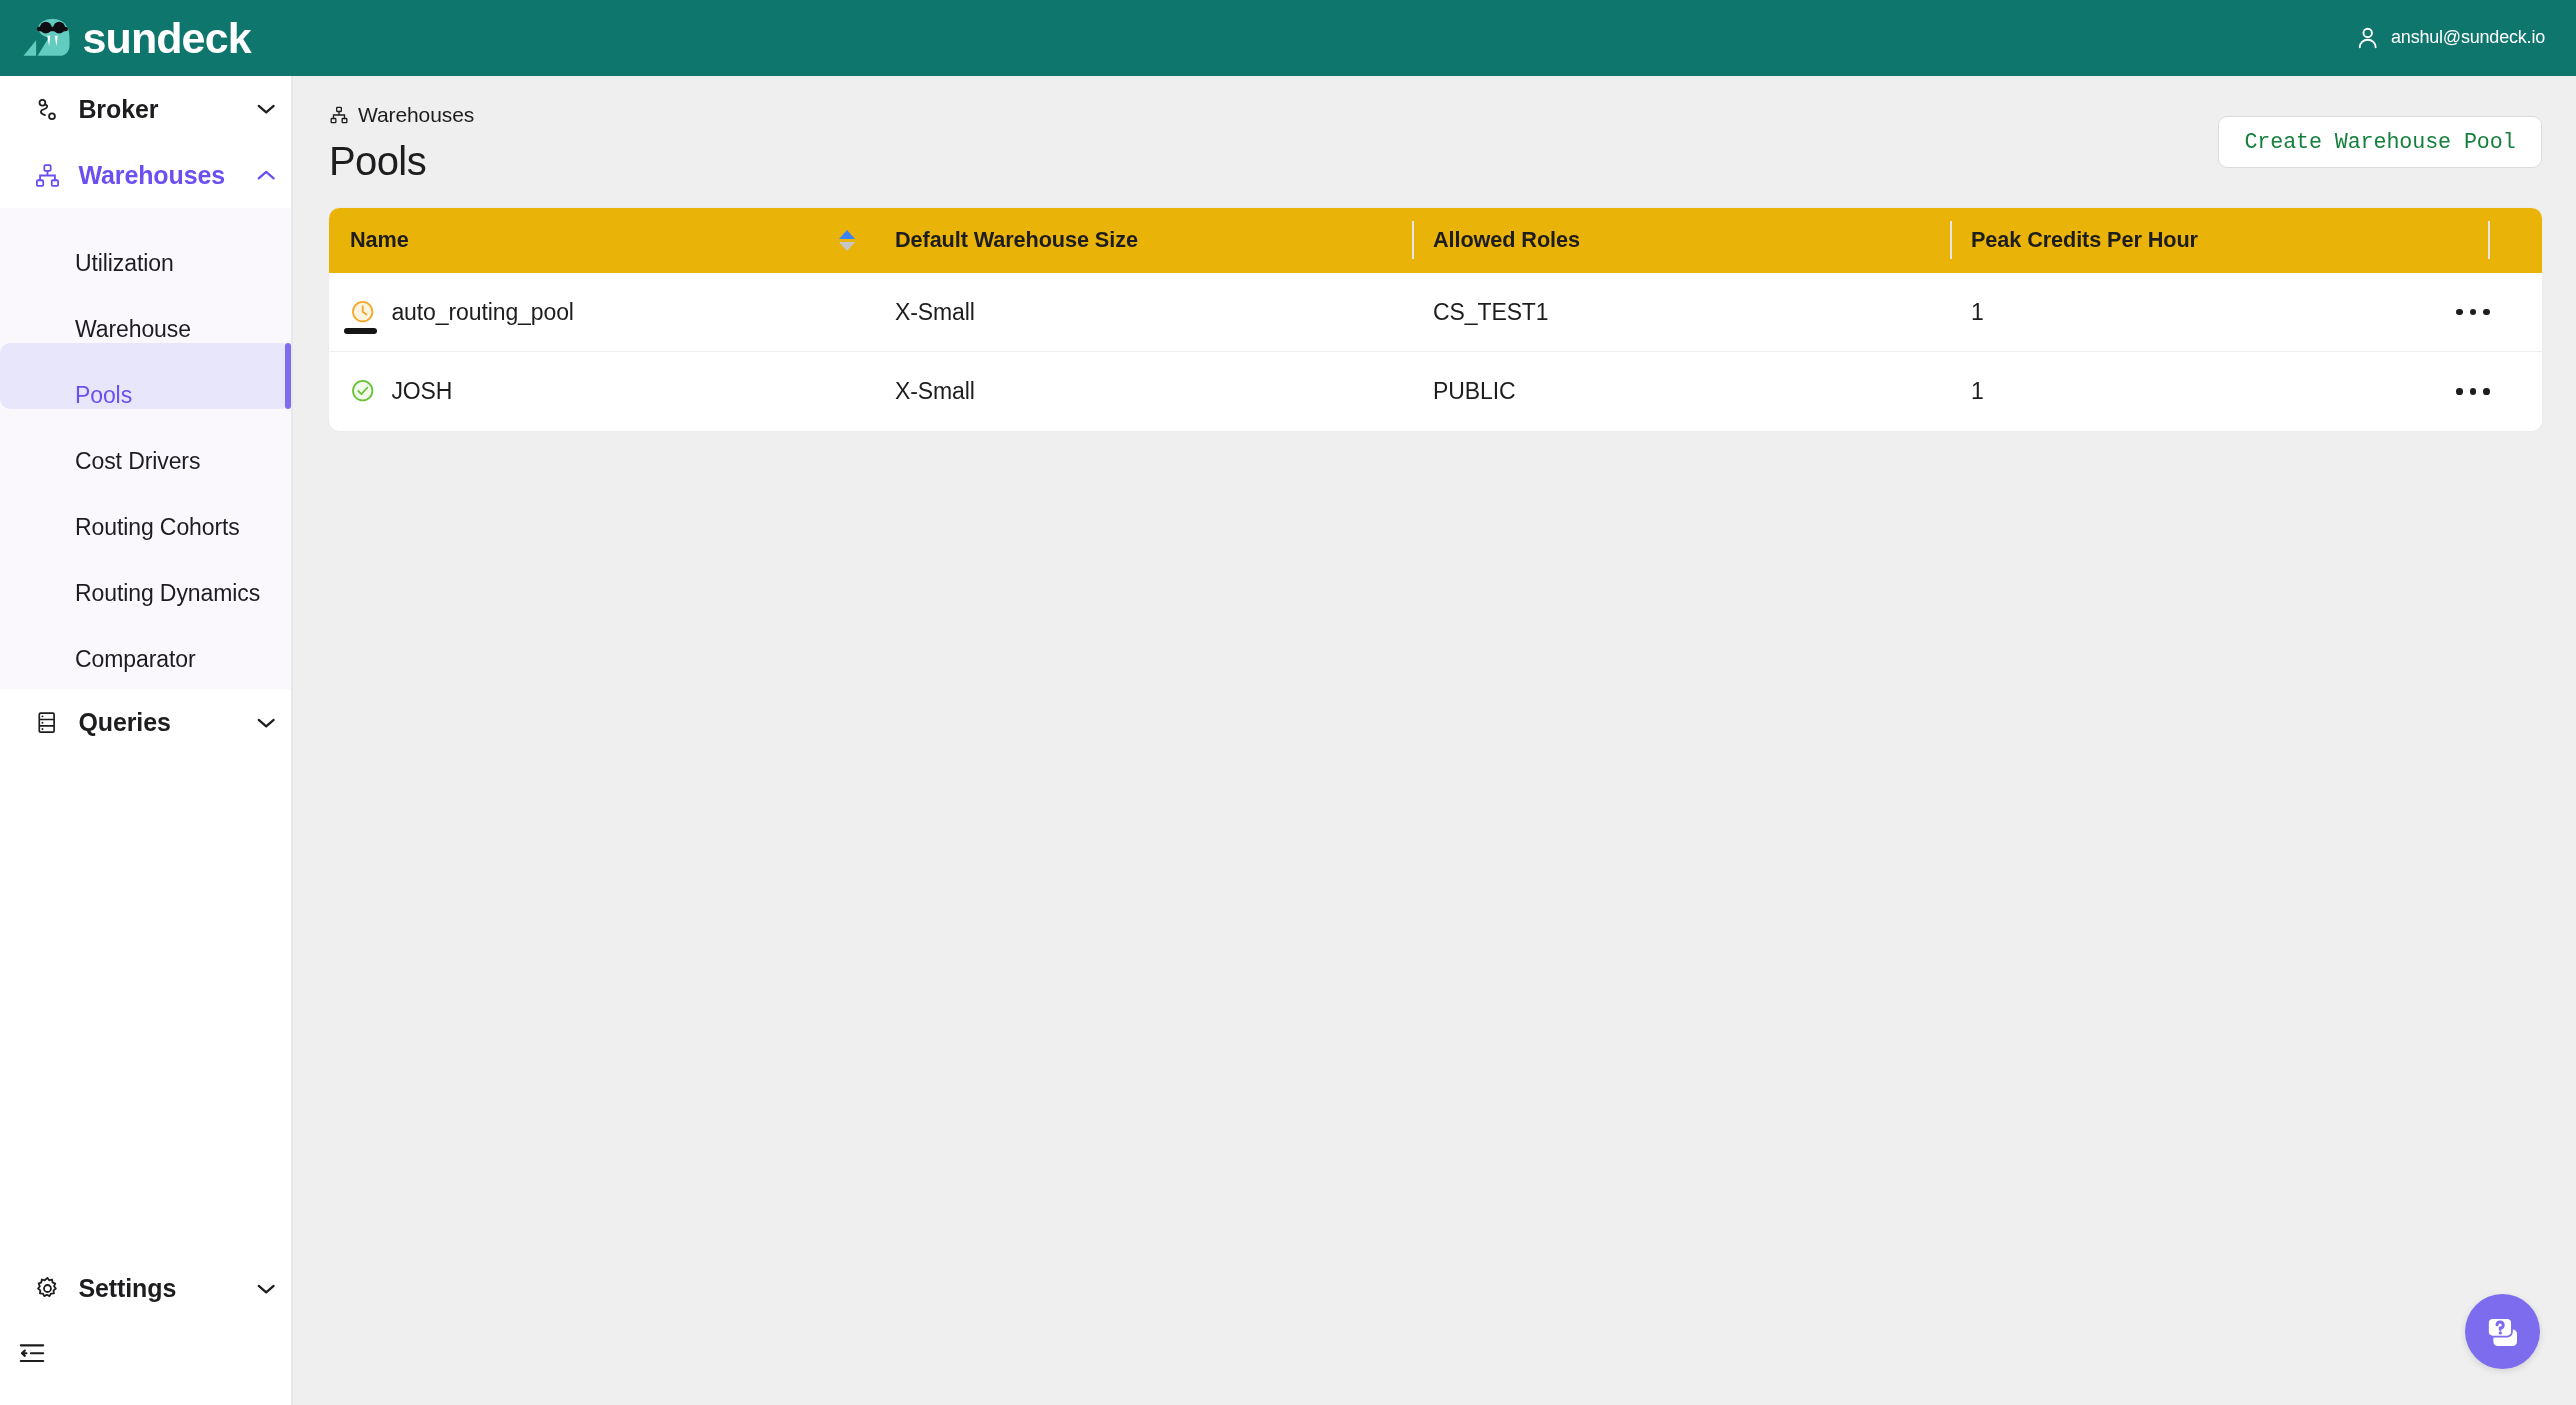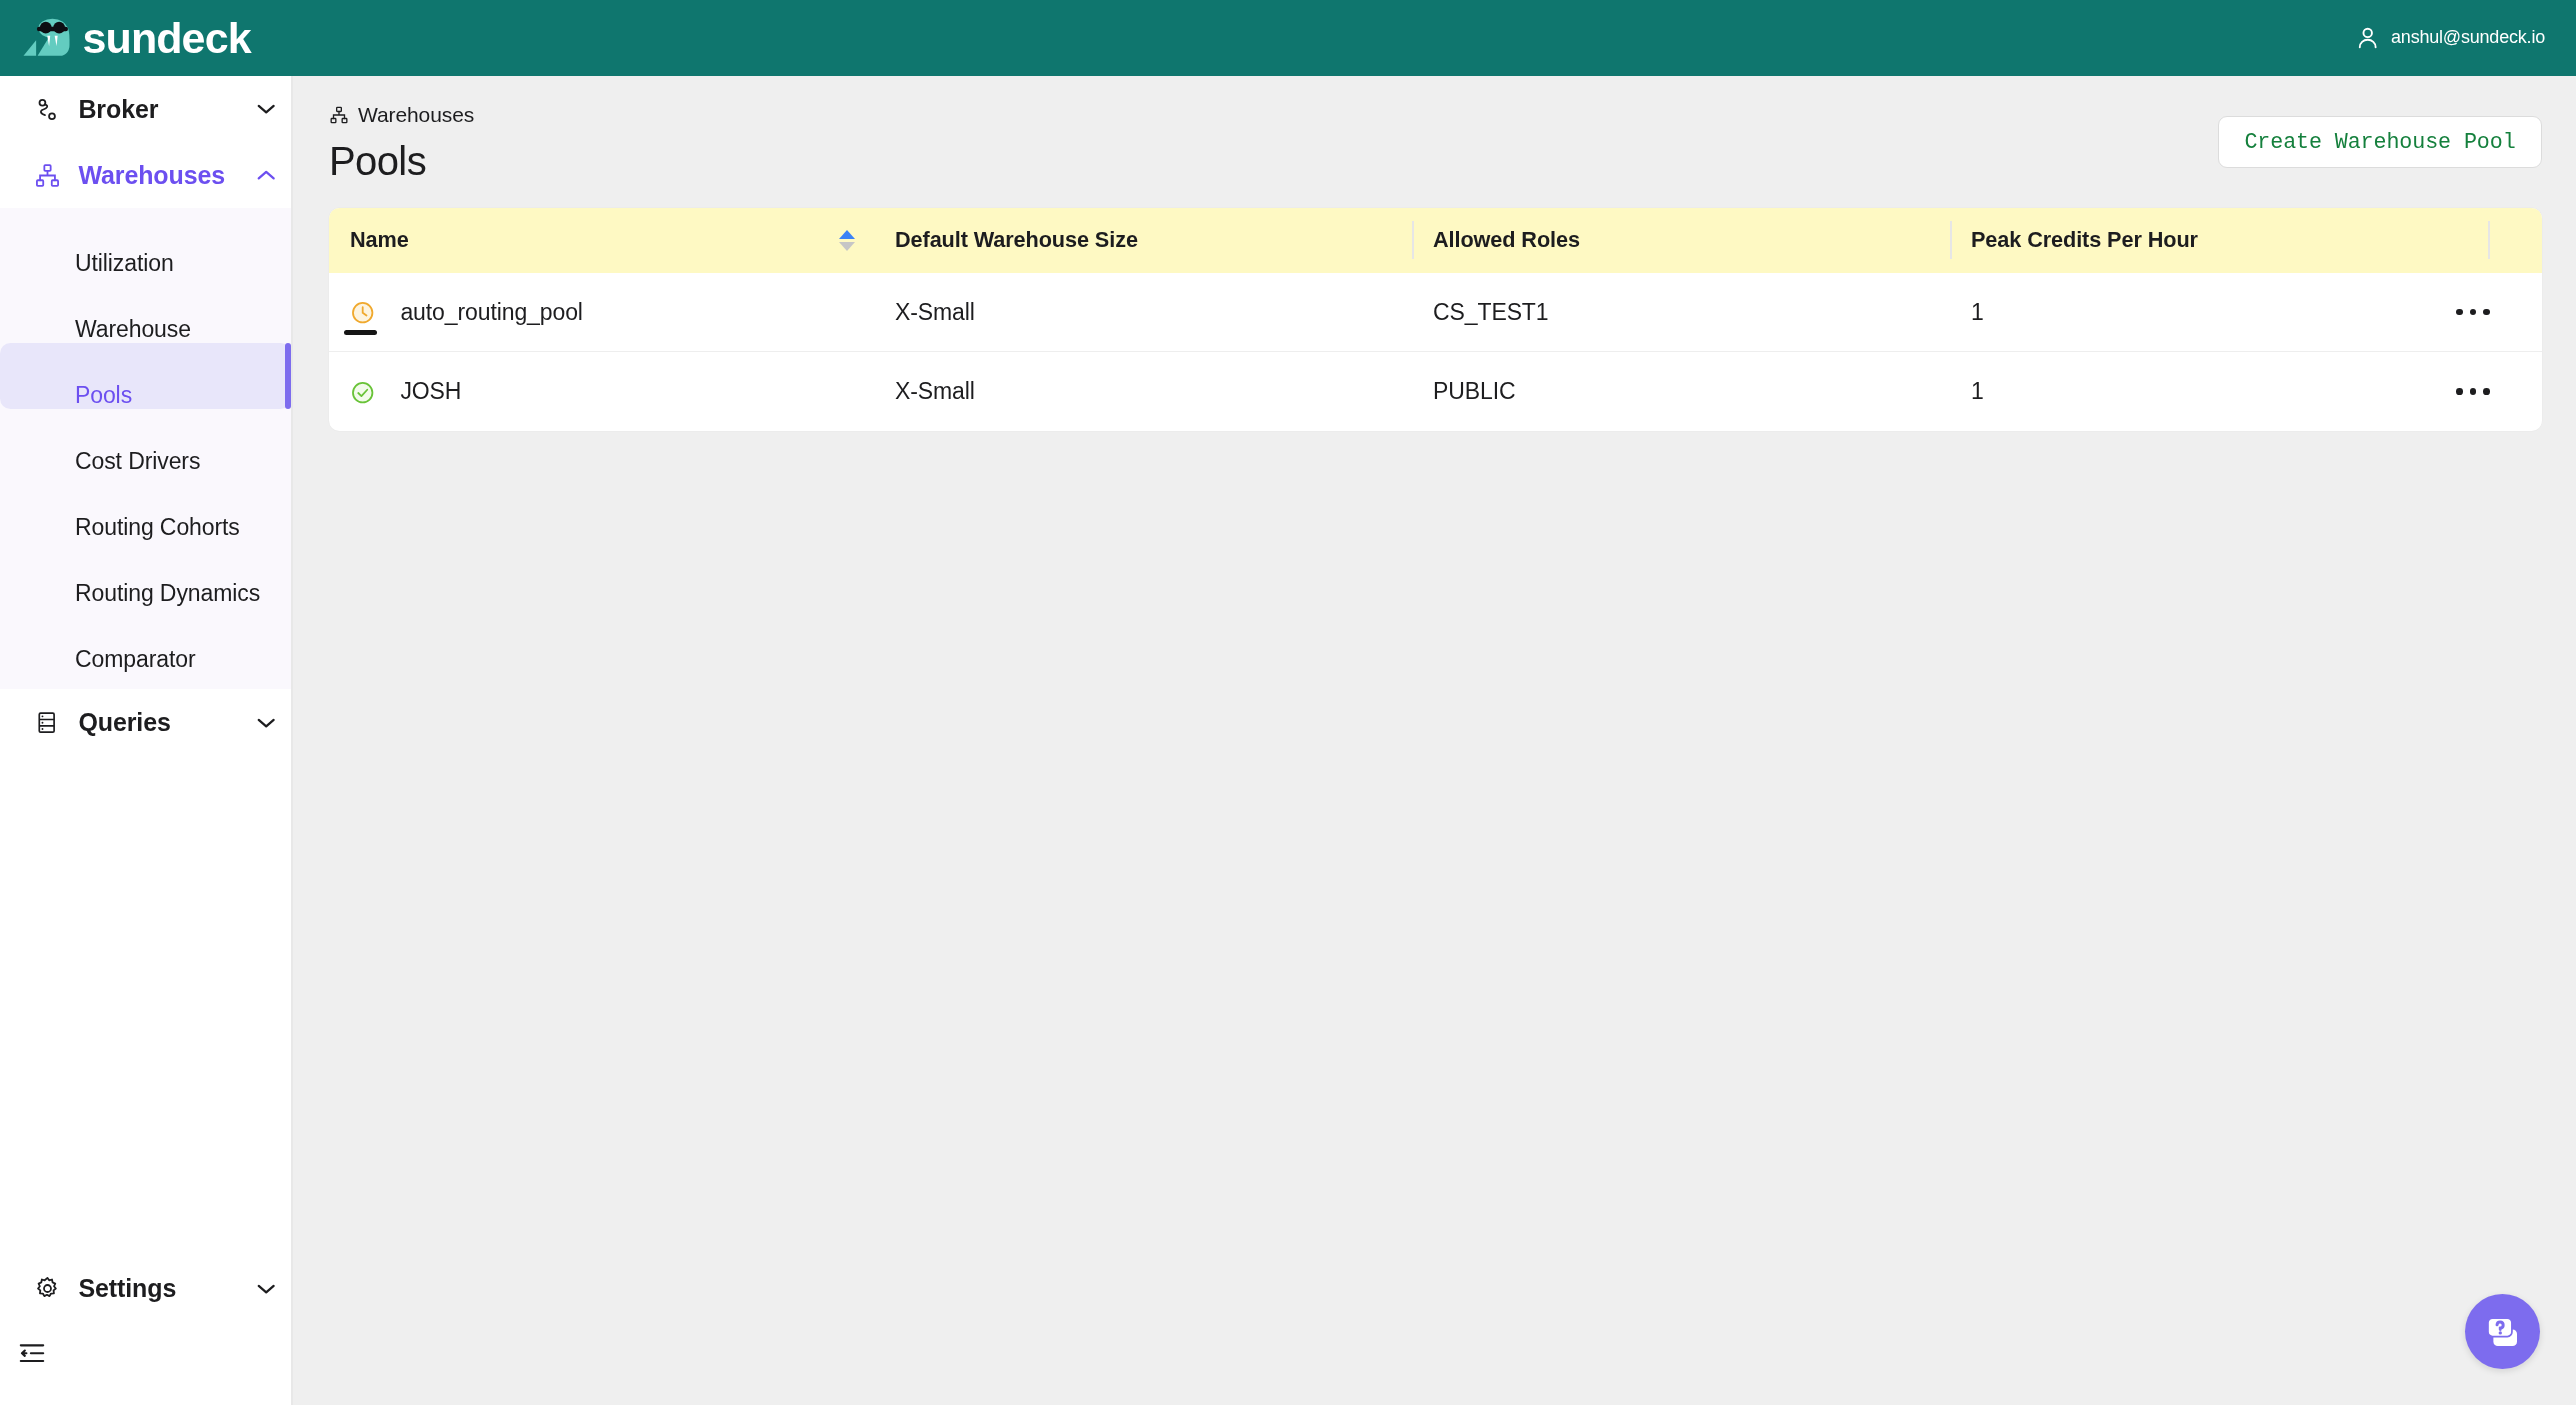--- a/index.html
+++ b/index.html
@@ -114,21 +114,21 @@
 
   
   .table-wrap {
     margin-top: 24px;
     background: #ffffff;
     border-radius: 10.5px;
     overflow: hidden;
     box-shadow: 0 0 0 0.7px rgba(0,0,0,0.02);
   }
   table { width: 100%; border-collapse: collapse; table-layout: fixed; }
-  thead tr { background: #fef9c3; }
+  thead tr { background: #eab308; }
   th {
     text-align: left;
     font-size: 21.7px; font-weight: 700; color: #1d1d1f;
     padding: 19.4px 0 19.4px 21px;
     height: 64px;
     position: relative;
     letter-spacing: -0.1px;
   }
   th.divider::before {
     content: ""; position: absolute; left: 0; top: 13.4px; bottom: 13.4px;
@@ -142,21 +142,21 @@
 
   tbody td {
     padding: 0 0 0 21px;
     height: 79px;
     font-size: 23px; color: #1d1d1f;
     border-top: 1.5px solid #eeeeee;
     letter-spacing: -0.1px;
     vertical-align: middle;
   }
   tbody tr:first-child td { border-top: none; }
-  .name-cell { display: flex; align-items: flex-end; gap: 25px; }
+  .name-cell { display: flex; align-items: flex-start; gap: 16px; }
   .status-ico { width: 25.4px; height: 25.4px; flex: none; position: relative; }
   .name-underline { position: relative; }
   .name-underline::after {
     content: ""; position: absolute; left: -6px; bottom: -9.7px; width: 33px; height: 5.2px;
     background: #151515; border-radius: 3px;
   }
   .actions-cell { padding: 0 !important; }
   .actions { display: flex; align-items: center; justify-content: flex-end; gap: 19.4px; padding-right: 25.4px; }
   .dots { display: flex; gap: 6.7px; cursor: pointer; padding: 7.5px; }
   .dot { width: 6.7px; height: 6.7px; border-radius: 50%; background: #1d1d1f; }

